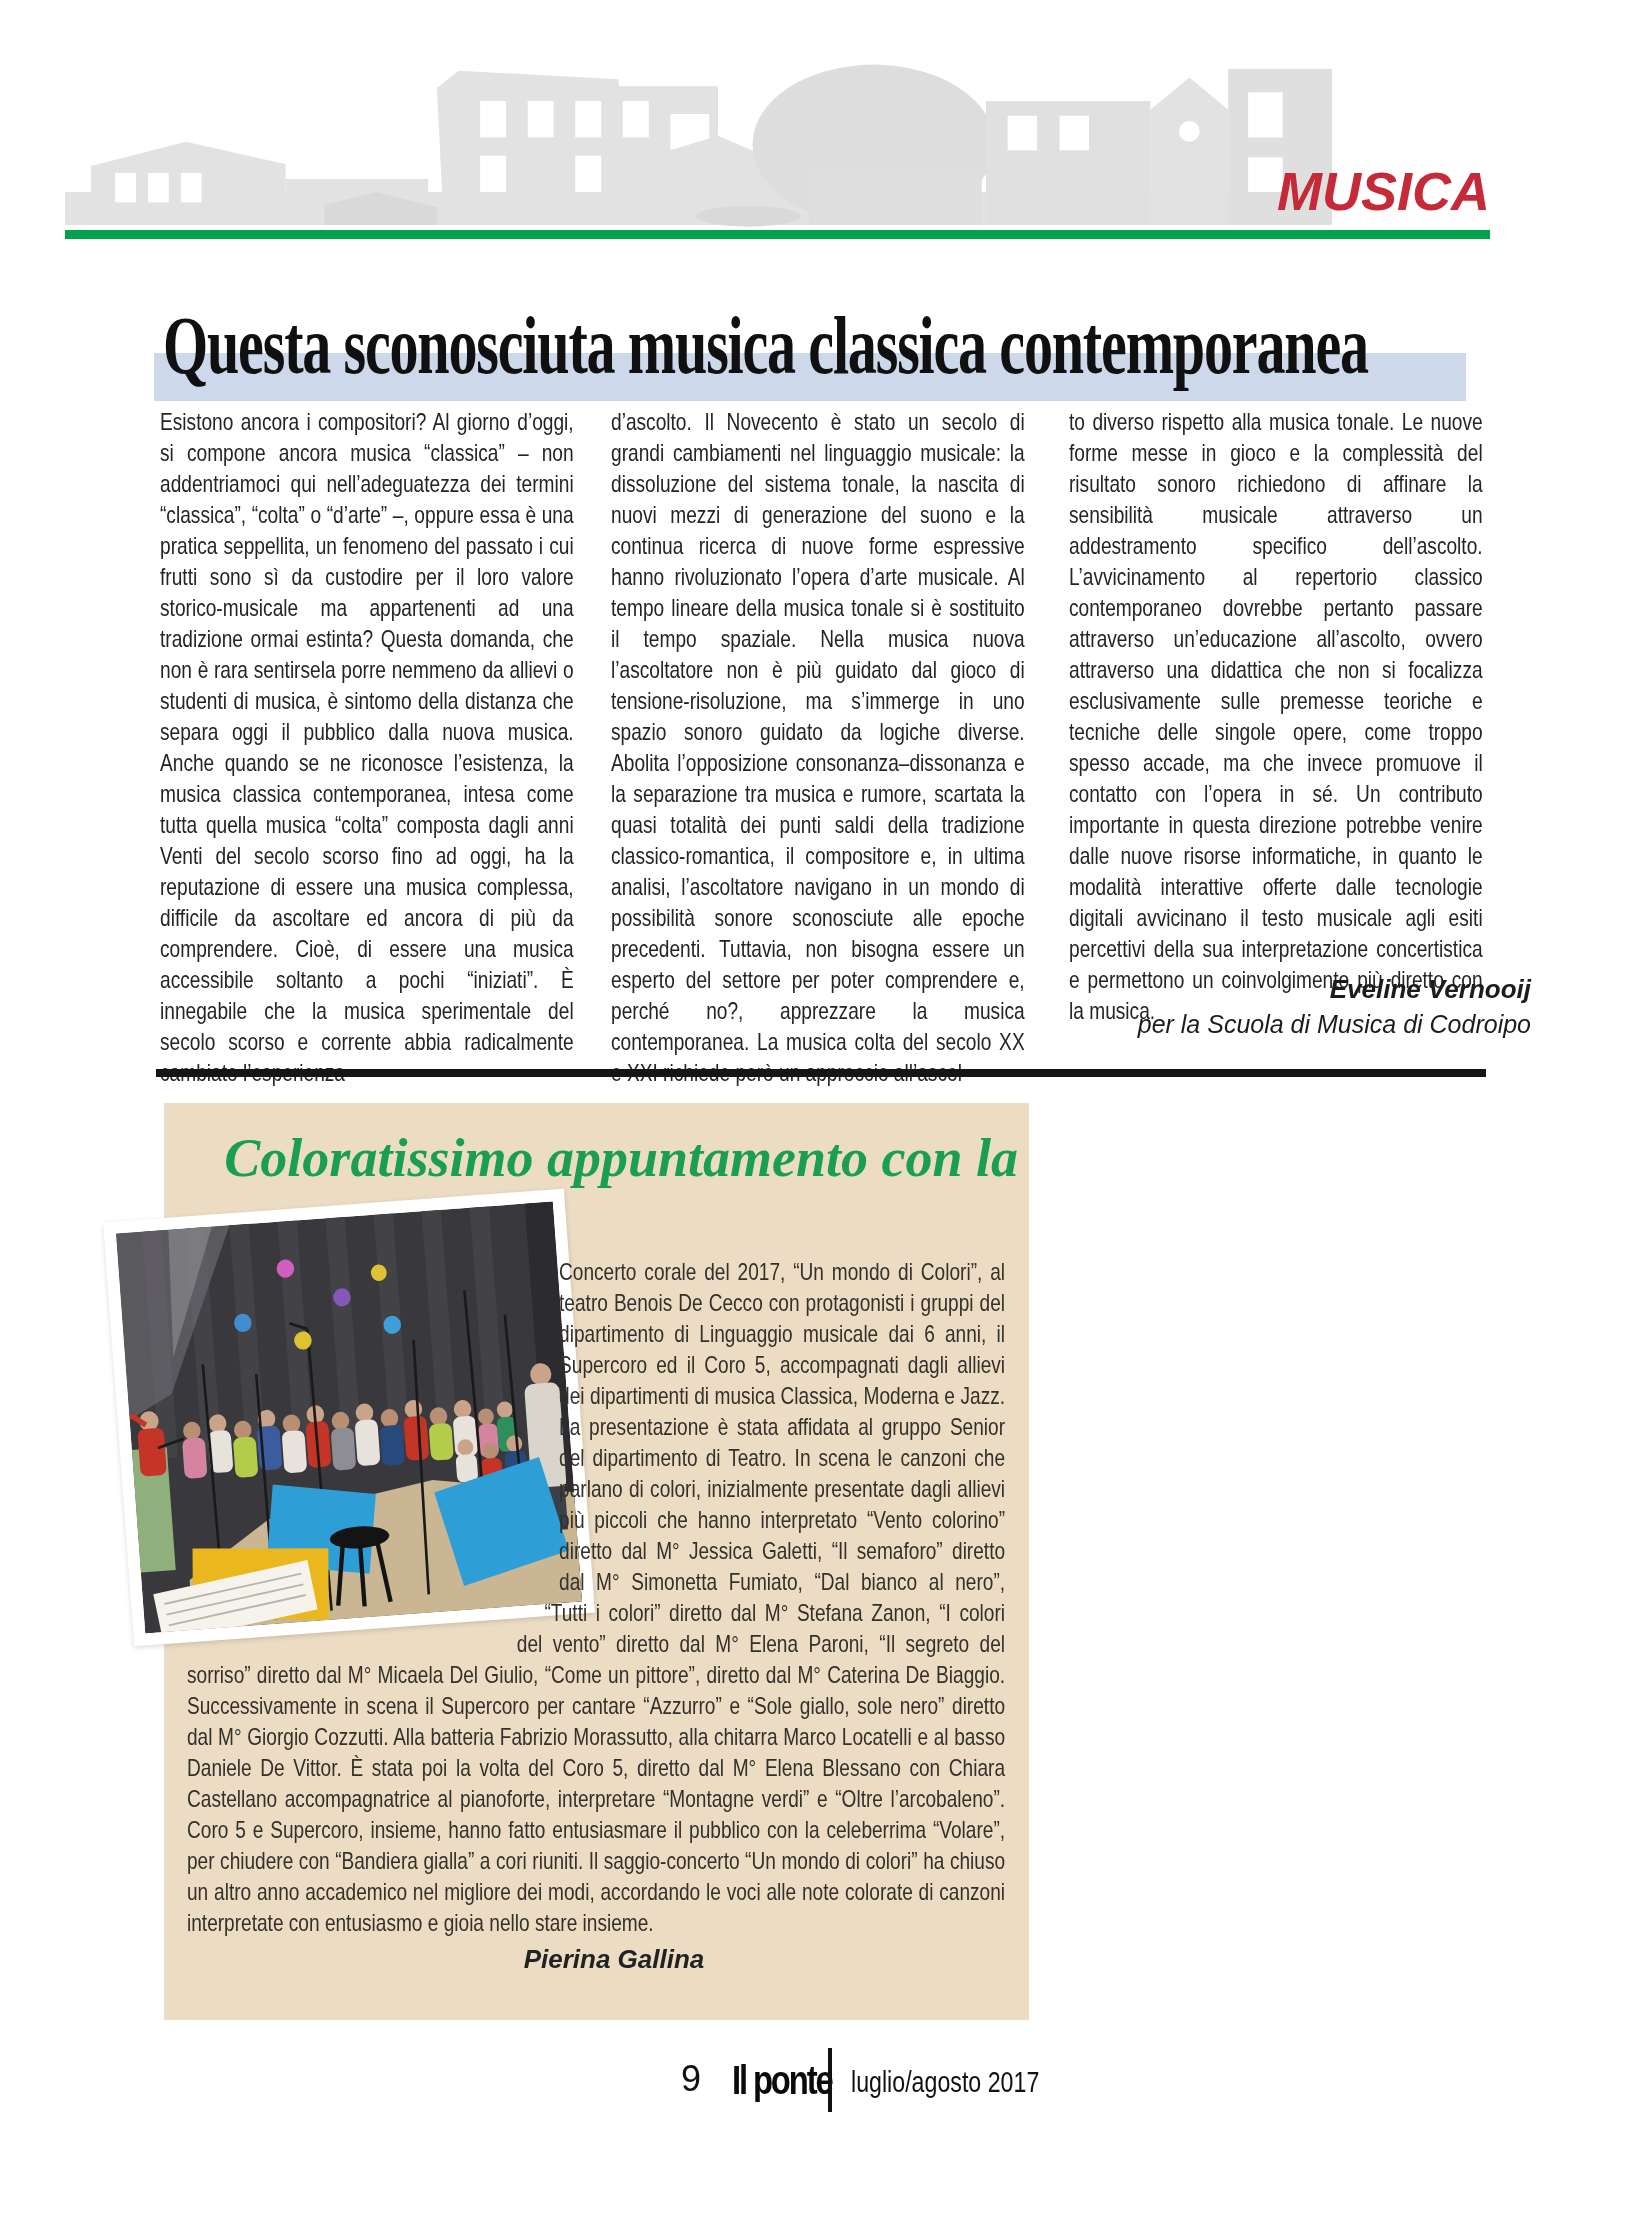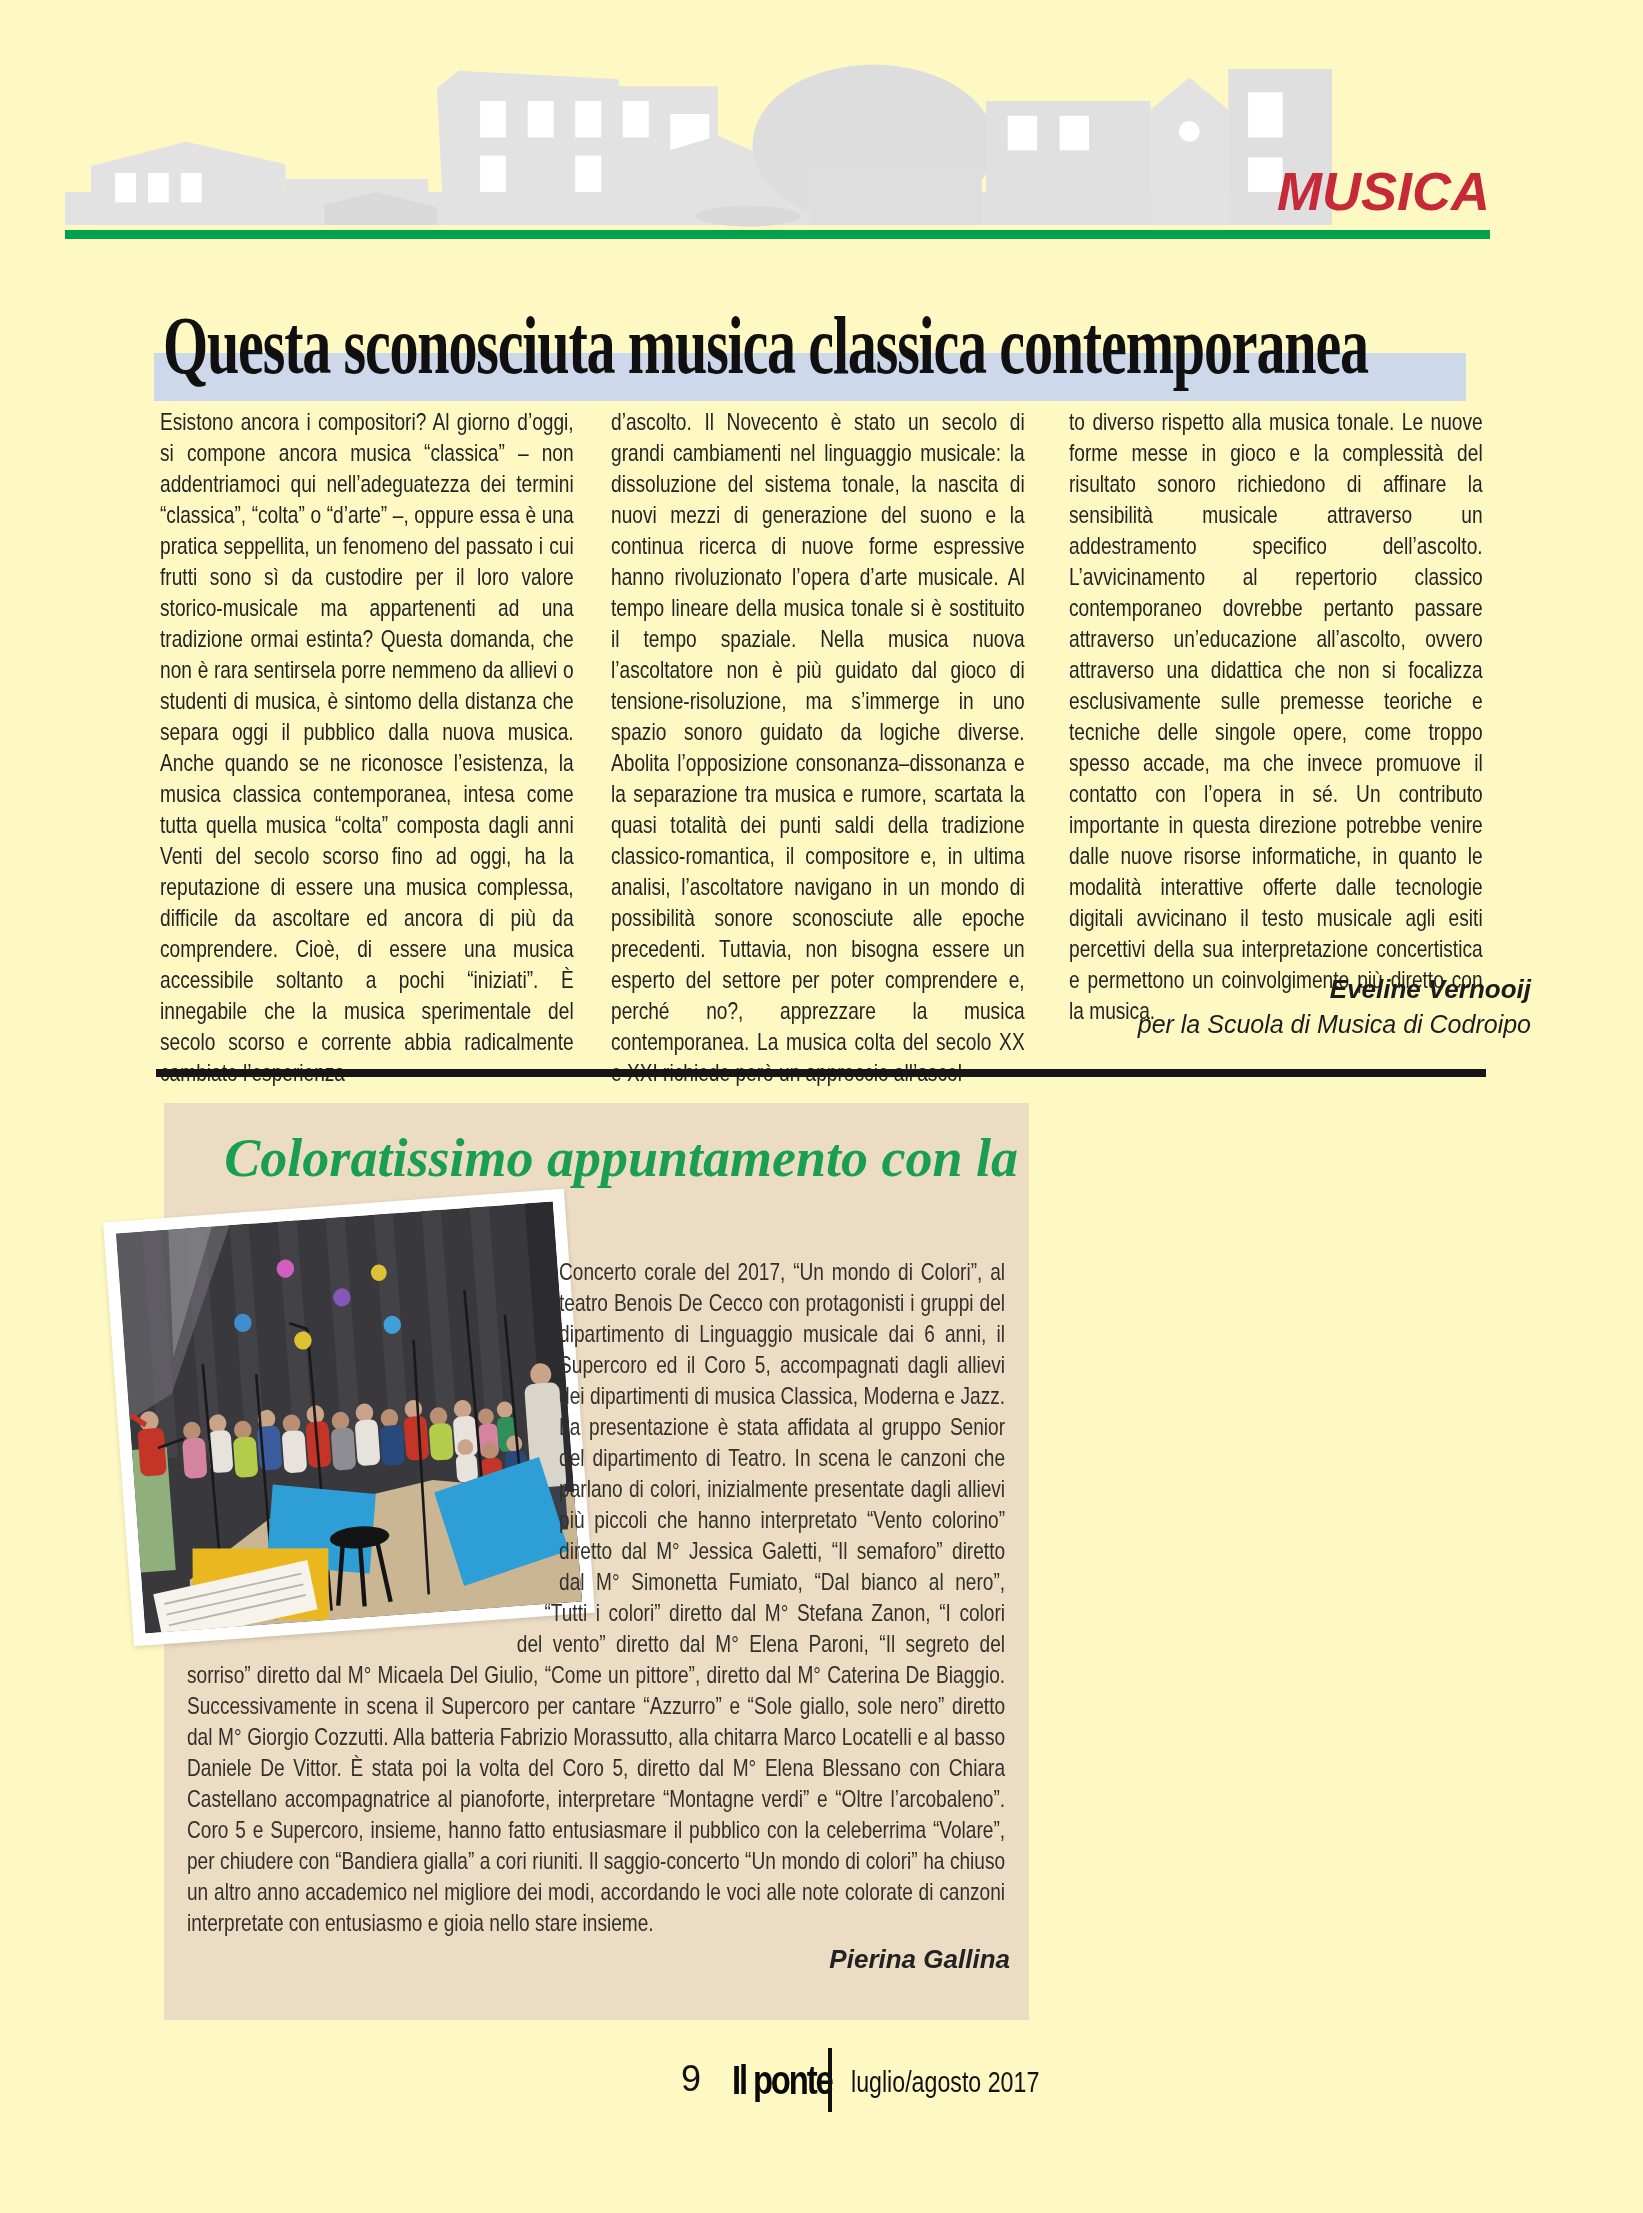--- a/index.html
+++ b/index.html
@@ -1,18 +1,18 @@
 <!DOCTYPE html>
 <html lang="it" style="--accent_red: #c62a39; --rule_green: #00a24e; --band_blue: #cdd8ea; --box_bg: #ecdcc3; --box_title_green: #1a9e50;font-size:14px"><head>
 <meta charset="utf-8">
 <style>
   html,body{margin:0;padding:0;background:#888;}
   .page{
     position:relative;width:1644px;height:2214px;margin:0 auto;
-    background:#fef9c3;overflow:hidden;
+    background:#ffffff;overflow:hidden;
     font-family:"Liberation Sans",sans-serif;color:#222;
   }
   
   .city-svg{position:absolute;left:65px;top:62px;width:1267px;height:169px;}
   .musica{
     position:absolute;top:164px;right:154px;
     font-size:54px;font-weight:bold;font-style:italic;
     color:var(--accent_red,#c62a39);letter-spacing:0;line-height:1;
   }
   .green-rule{position:absolute;left:65px;top:230px;width:1425px;height:8.6px;
@@ -48,21 +48,21 @@
   }
   .box-text{
     position:absolute;left:187px;top:1256px;width:1029px;margin:0;
     transform:scaleX(0.795);transform-origin:left top;
     font-size:24px;line-height:31px;text-align:justify;color:#33302b;
   }
   .wrap-spacer{
     float:left;width:553px;height:380px;margin-left:-85px;
     shape-outside:polygon(0 0,100% 0,100% 78%,80% 100%,0 100%);shape-margin:21px;
   }
-  .box-byline{position:absolute;left:206px;top:1944px;width:804px;text-align:right;
+  .box-byline{position:absolute;left:212px;top:1944px;width:804px;text-align:center;
     font-weight:bold;font-style:italic;font-size:26px;color:#222;}
   
   .photo-frame{
     position:absolute;left:118px;top:1205px;width:462px;height:425px;
     background:#fff;padding:12px;box-sizing:border-box;
     transform:rotate(-4.2deg);transform-origin:center;
     box-shadow:0 1.7px 5.2px rgba(0,0,0,0.15);
   }
   .photo-frame svg{display:block;width:100%;height:100%;}
   

